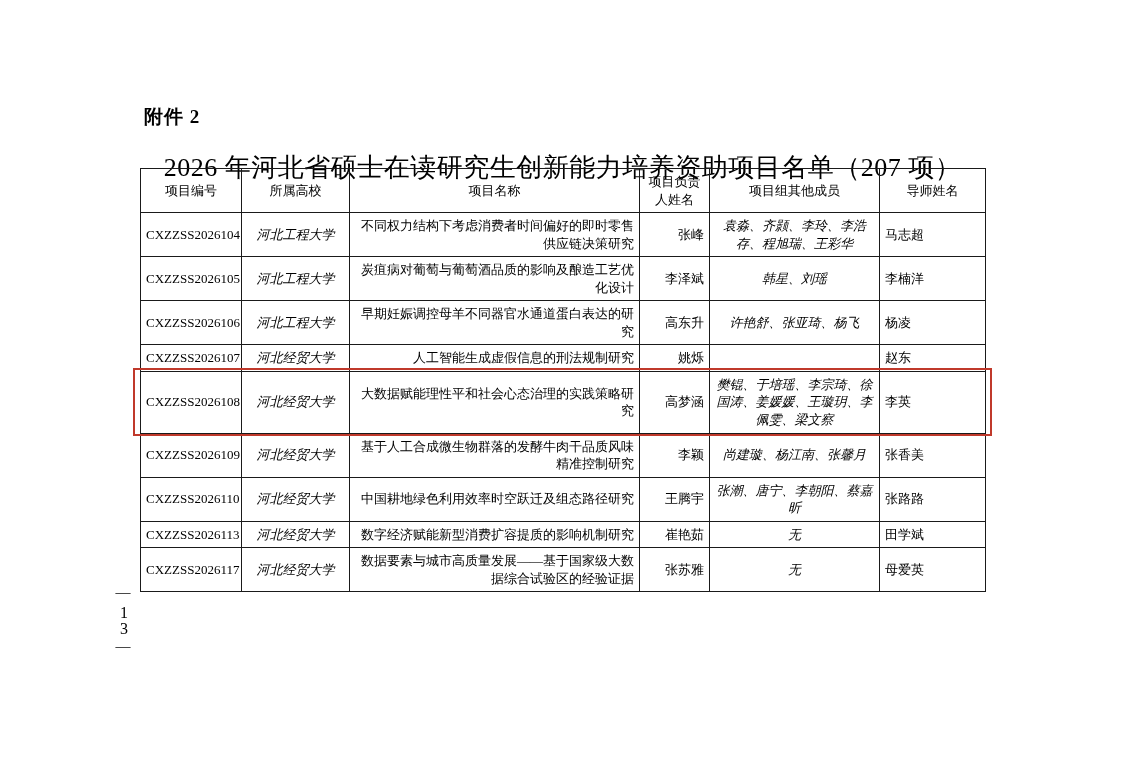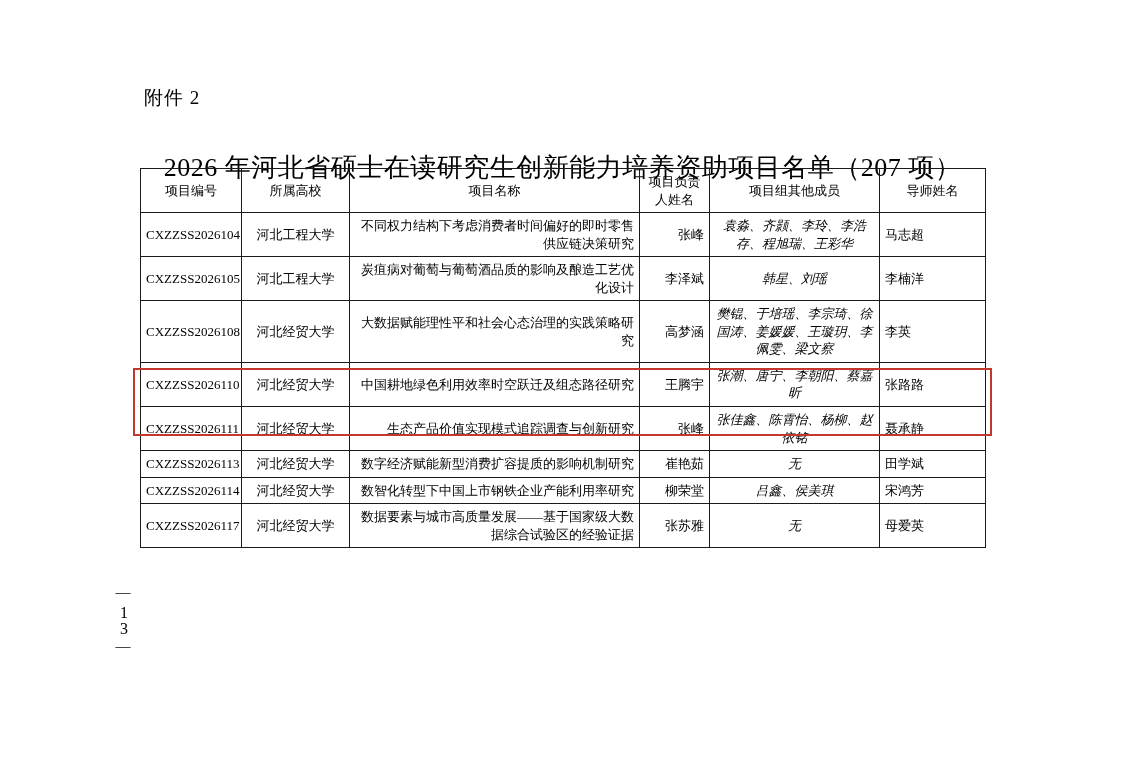--- a/index.html
+++ b/index.html
@@ -17,23 +17,23 @@
   }
   .page {
     position: absolute;
     left: 0; top: 0;
     width: 1124px;
     height: 781px;
   }
   .attachment-label {
     position: absolute;
     left: 144px;
-    top: 85px;
+    top: 104px;
     font-size: 19px;
-    font-weight: 400;
+    font-weight: 700;
     letter-spacing: 1px;
   }
   .doc-title {
     position: absolute;
     left: 140px;
     top: 126px;
     width: 845px;
     text-align: center;
     font-size: 26px;
     font-weight: 400;
@@ -64,21 +64,21 @@
     height: 34px;
   }
   col.c-id    { width: 101px; }
   col.c-univ  { width: 108px; }
   col.c-name  { width: 290px; }
   col.c-leader{ width: 70px; }
   col.c-members{ width: 170px; }
   col.c-tutor { width: 106px; }
 
   td.id      { text-align: right; padding-left: 7px; white-space: nowrap; font-size: 13px; }
-  td.univ    { text-align: center; white-space: nowrap; }
+  td.univ    { text-align: center; white-space: nowrap; font-style: italic; }
   td.pname   { text-align: right; padding-left: 6px; }
   td.leader  { text-align: right; white-space: nowrap; }
   td.members { text-align: center; font-style: italic; }
   td.tutor   { white-space: nowrap; }
 
   .highlight-box {
     position: absolute;
     left: 133px;
     top: 324px;
     width: 859px;
@@ -147,58 +147,66 @@
         </tr>
         <tr>
           <td class="id">CXZZSS2026105</td>
           <td class="univ">河北工程大学</td>
           <td class="pname">炭疽病对葡萄与葡萄酒品质的影响及酿造工艺优化设计</td>
           <td class="leader">李泽斌</td>
           <td class="members">韩星、刘瑶</td>
           <td class="tutor">李楠洋</td>
         </tr>
         <tr>
+          <td class="id">CXZZSS2026106</td>
+          <td class="univ">河北工程大学</td>
+          <td class="pname">早期妊娠调控母羊不同器官水通道蛋白表达的研究</td>
+          <td class="leader">高东升</td>
+          <td class="members">许艳舒、张亚琦、杨飞</td>
+          <td class="tutor">杨凌</td>
+        </tr>
+        <tr>
+          <td class="id">CXZZSS2026107</td>
+          <td class="univ">河北经贸大学</td>
+          <td class="pname">人工智能生成虚假信息的刑法规制研究</td>
+          <td class="leader">姚烁</td>
+          <td class="members"></td>
+          <td class="tutor">赵东</td>
+        </tr>
+        <tr>
           <td class="id">CXZZSS2026108</td>
           <td class="univ">河北经贸大学</td>
           <td class="pname">大数据赋能理性平和社会心态治理的实践策略研究</td>
           <td class="leader">高梦涵</td>
           <td class="members">樊锟、于培瑶、李宗琦、徐国涛、姜媛媛、王璇玥、李佩雯、梁文察</td>
           <td class="tutor">李英</td>
         </tr>
         <tr>
+          <td class="id">CXZZSS2026109</td>
+          <td class="univ">河北经贸大学</td>
+          <td class="pname">基于人工合成微生物群落的发酵牛肉干品质风味精准控制研究</td>
+          <td class="leader">李颖</td>
+          <td class="members">尚建璇、杨江南、张馨月</td>
+          <td class="tutor">张香美</td>
+        </tr>
+        <tr>
           <td class="id">CXZZSS2026110</td>
           <td class="univ">河北经贸大学</td>
           <td class="pname">中国耕地绿色利用效率时空跃迁及组态路径研究</td>
           <td class="leader">王腾宇</td>
           <td class="members">张潮、唐宁、李朝阳、蔡嘉昕</td>
           <td class="tutor">张路路</td>
         </tr>
         <tr>
-          <td class="id">CXZZSS2026111</td>
-          <td class="univ">河北经贸大学</td>
-          <td class="pname">生态产品价值实现模式追踪调查与创新研究</td>
-          <td class="leader">张峰</td>
-          <td class="members">张佳鑫、陈霄怡、杨柳、赵依铭</td>
-          <td class="tutor">聂承静</td>
-        </tr>
-        <tr>
           <td class="id">CXZZSS2026113</td>
           <td class="univ">河北经贸大学</td>
           <td class="pname">数字经济赋能新型消费扩容提质的影响机制研究</td>
           <td class="leader">崔艳茹</td>
           <td class="members">无</td>
           <td class="tutor">田学斌</td>
-        </tr>
-        <tr>
-          <td class="id">CXZZSS2026114</td>
-          <td class="univ">河北经贸大学</td>
-          <td class="pname">数智化转型下中国上市钢铁企业产能利用率研究</td>
-          <td class="leader">柳荣堂</td>
-          <td class="members">吕鑫、侯美琪</td>
-          <td class="tutor">宋鸿芳</td>
         </tr>
         <tr>
           <td class="id">CXZZSS2026117</td>
           <td class="univ">河北经贸大学</td>
           <td class="pname">数据要素与城市高质量发展——基于国家级大数据综合试验区的经验证据</td>
           <td class="leader">张苏雅</td>
           <td class="members">无</td>
           <td class="tutor">母爱英</td>
         </tr>
       </tbody>

